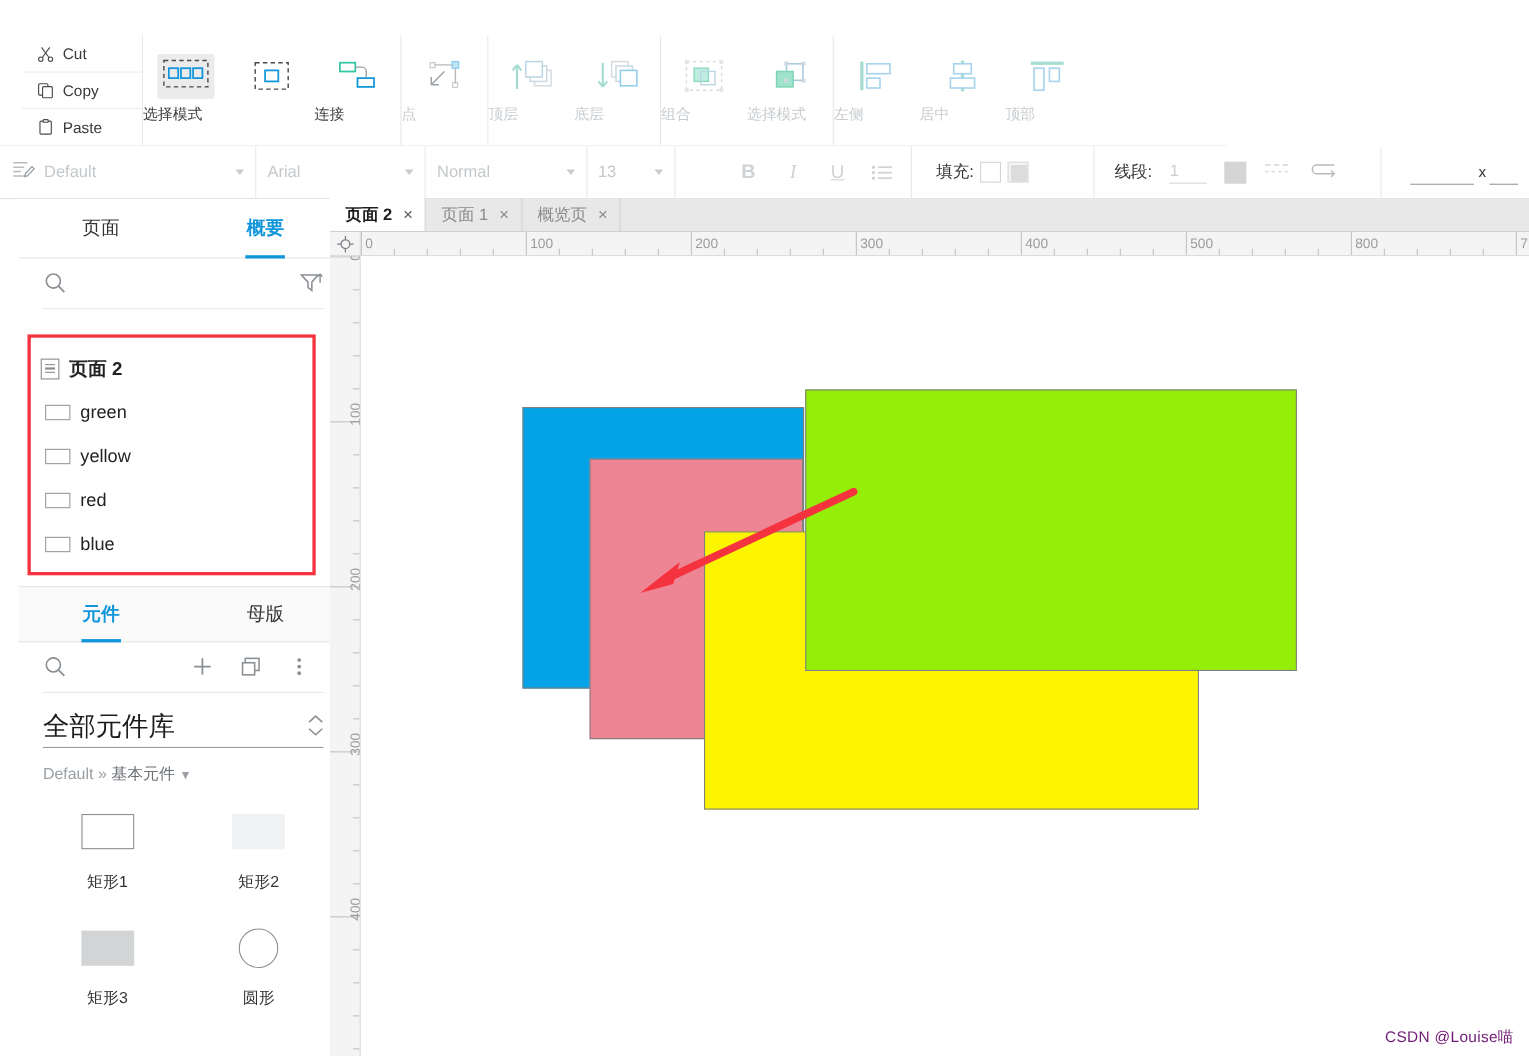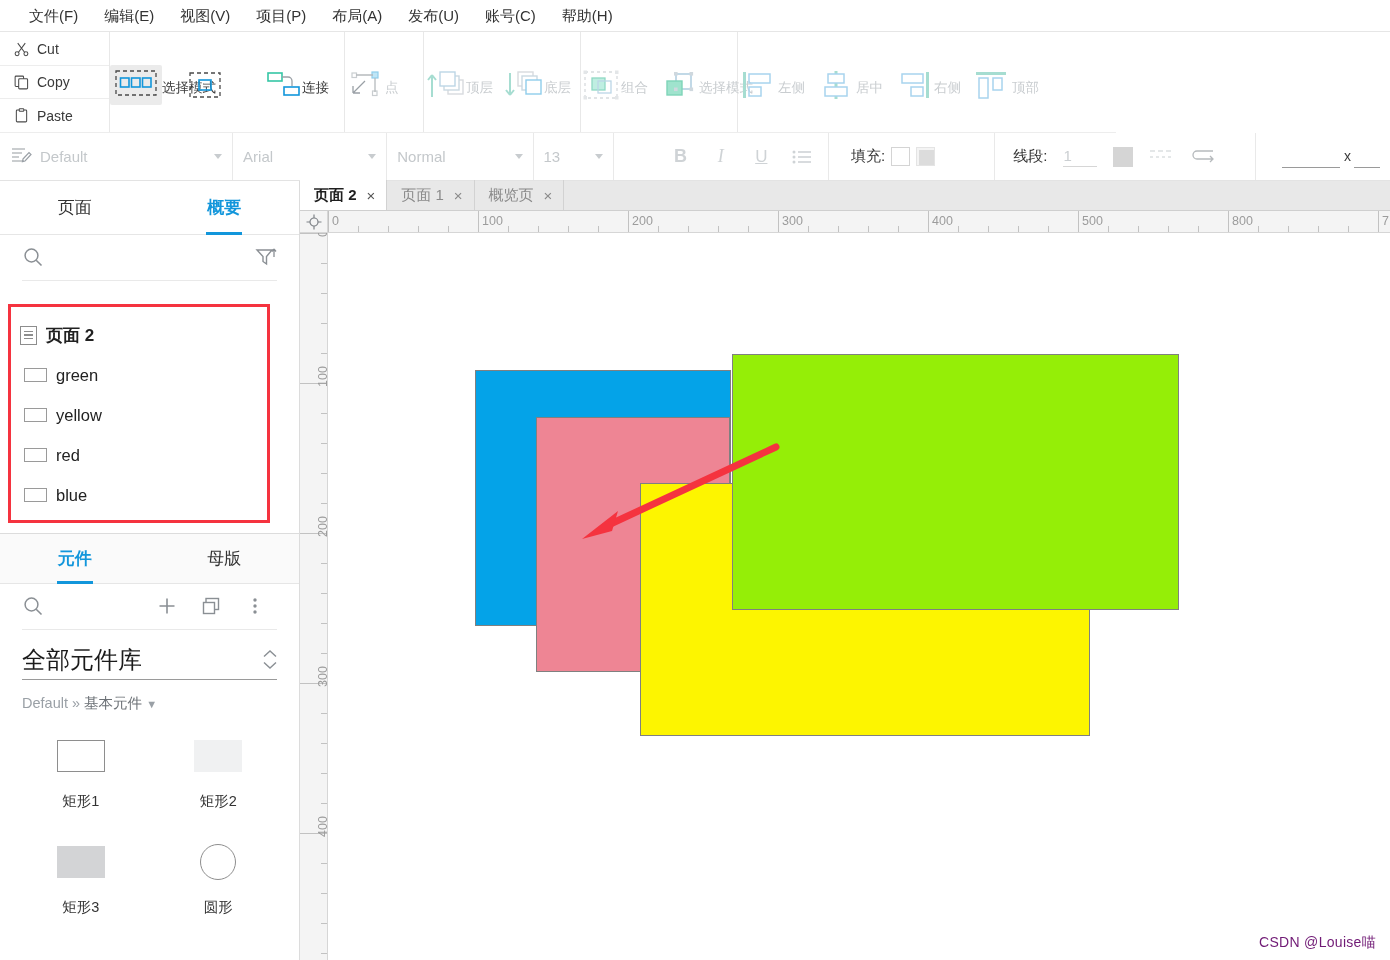--- a/index.html
+++ b/index.html
@@ -19,42 +19,42 @@
     padding-left: 16px; border-bottom: 1px solid #e6e6e6;
   }
   .menubar-item {
     font-size: 15px; color: #333; padding: 0 13px; line-height: 30px;
     cursor: default; white-space: nowrap;
   }
 
   
   .toolbar1 {
     position: absolute; left: 0; top: 32px; width: 1116px; height: 101px;
-    background: #fff; display: flex; border-bottom: 1px solid #ededed;
+    background: #fff; display: flex; border-bottom: 1px solid #ededed; padding-left: 20px;
   }
   .clipboard-col {
     width: 110px; border-right: 1px solid #e8e8e8;
     display: flex; flex-direction: column; padding-top: 1px;
   }
   .clip-item {
     height: 33px; display: flex; align-items: center; gap: 8px;
     padding-left: 14px; font-size: 14px; color: #3a3a3a;
     border-bottom: 1px solid #ededed; cursor: default;
   }
   .clip-item:last-child { border-bottom: none; }
   .clip-ico { width: 15px; height: 15px; display:block; }
 
   .tgroup {
     display: flex; align-items: flex-start; height: 100px;
     border-right: 1px solid #e8e8e8; padding: 6px 0 0 0;
   }
   .tgroup.nb { border-right: none; }
   .tbtn {
     width: 78px; min-width: 56px; height: 84px; display: flex;
-    flex-direction: row; align-items: center; justify-content: flex-start;
+    flex-direction: column; justify-content: flex-start;
     padding-top: 10px; cursor: default; position: relative;
   }
   .tbtn .ic {
     height: 42px; display: flex; align-items: center; justify-content: center;
   }
   .tbtn .lb {
     font-size: 13.5px; color: #3c3c3c; margin-top: 5px; white-space: nowrap;
   }
   .tbtn.dis .lb { color: #c9cdd0; }
   .icbox-sel { background: #ebebeb; border-radius: 2px; padding: 3px 4px; }
@@ -111,21 +111,21 @@
     width: 34px; text-align: left; padding-bottom: 2px;
   }
   .xy-field {
     border-bottom: 1px solid #9a9a9a; width: 58px; height: 22px;
     display: flex; align-items: flex-end; justify-content: flex-end;
   }
   .xy-lab { font-size: 14px; color: #3c3c3c; margin: 0 3px 1px 4px; }
 
   
   .sidebar {
-    position: absolute; left: 0; top: 181px; width: 300px; height: 779px;
+    position: absolute; left: 17px; top: 181px; width: 300px; height: 779px;
     background: #fff; border-right: 1px solid #dcdcdc;
     display: flex; flex-direction: column;
   }
   .tabrow {
     height: 54px; display: flex; align-items: center;
     border-bottom: 1px solid #e6e6e6; background: #fff;
   }
   .tabrow .tab {
     flex: 1; text-align: center; font-size: 17px; color: #333;
     height: 100%; display: flex; align-items: center; justify-content: center;
@@ -263,30 +263,20 @@
   .watermark {
     position: absolute; right: 14px; bottom: 8px; font-size: 14px;
     color: #701a75; letter-spacing: 0.3px; z-index: 30;
   }
 </style>
 </head>
 <body>
 
 <div id="app">
 
-  <div class="menubar">
-    <div class="menubar-item">文件(F)</div>
-    <div class="menubar-item">编辑(E)</div>
-    <div class="menubar-item">视图(V)</div>
-    <div class="menubar-item">项目(P)</div>
-    <div class="menubar-item">布局(A)</div>
-    <div class="menubar-item">发布(U)</div>
-    <div class="menubar-item">账号(C)</div>
-    <div class="menubar-item">帮助(H)</div>
-  </div>
 
   <div class="toolbar1">
 
     <div class="clipboard-col">
       <div class="clip-item">
         <svg class="clip-ico" viewBox="0 0 16 16">
           <circle cx="3.3" cy="12.6" r="2.1" fill="none" stroke="#4a4a4a" stroke-width="1.1"></circle>
           <circle cx="12.7" cy="12.6" r="2.1" fill="none" stroke="#4a4a4a" stroke-width="1.1"></circle>
           <path d="M4.6 11.2 L12 1.2 M11.4 11.2 L4 1.2" stroke="#4a4a4a" stroke-width="1.1" fill="none"></path>
         </svg>
@@ -427,30 +417,20 @@
       </div>
       <div class="tbtn dis">
         <div class="ic">
           <svg width="40" height="34" viewBox="0 0 40 34">
             <rect x="18.5" y="3" width="3" height="28" fill="#a6ddd1"></rect>
             <rect x="12" y="6" width="16" height="9" fill="#fff" stroke="#a8d4ee" stroke-width="1.5"></rect>
             <rect x="9" y="19" width="22" height="9" fill="#fff" stroke="#a8d4ee" stroke-width="1.5"></rect>
           </svg>
         </div>
         <span class="lb">居中</span>
-      </div>
-      <div class="tbtn dis">
-        <div class="ic">
-          <svg width="40" height="34" viewBox="0 0 40 34">
-            <rect x="32" y="4" width="3" height="26" fill="#a6ddd1"></rect>
-            <rect x="8" y="6" width="21" height="9" fill="none" stroke="#a8d4ee" stroke-width="1.5"></rect>
-            <rect x="17" y="19" width="12" height="9" fill="none" stroke="#a8d4ee" stroke-width="1.5"></rect>
-          </svg>
-        </div>
-        <span class="lb">右侧</span>
       </div>
       <div class="tbtn dis">
         <div class="ic">
           <svg width="40" height="34" viewBox="0 0 40 34">
             <rect x="4" y="4" width="30" height="3" fill="#a6ddd1"></rect>
             <rect x="7" y="10" width="9" height="20" fill="none" stroke="#a8d4ee" stroke-width="1.5"></rect>
             <rect x="21" y="10" width="9" height="12" fill="none" stroke="#a8d4ee" stroke-width="1.5"></rect>
           </svg>
         </div>
         <span class="lb">顶部</span>

